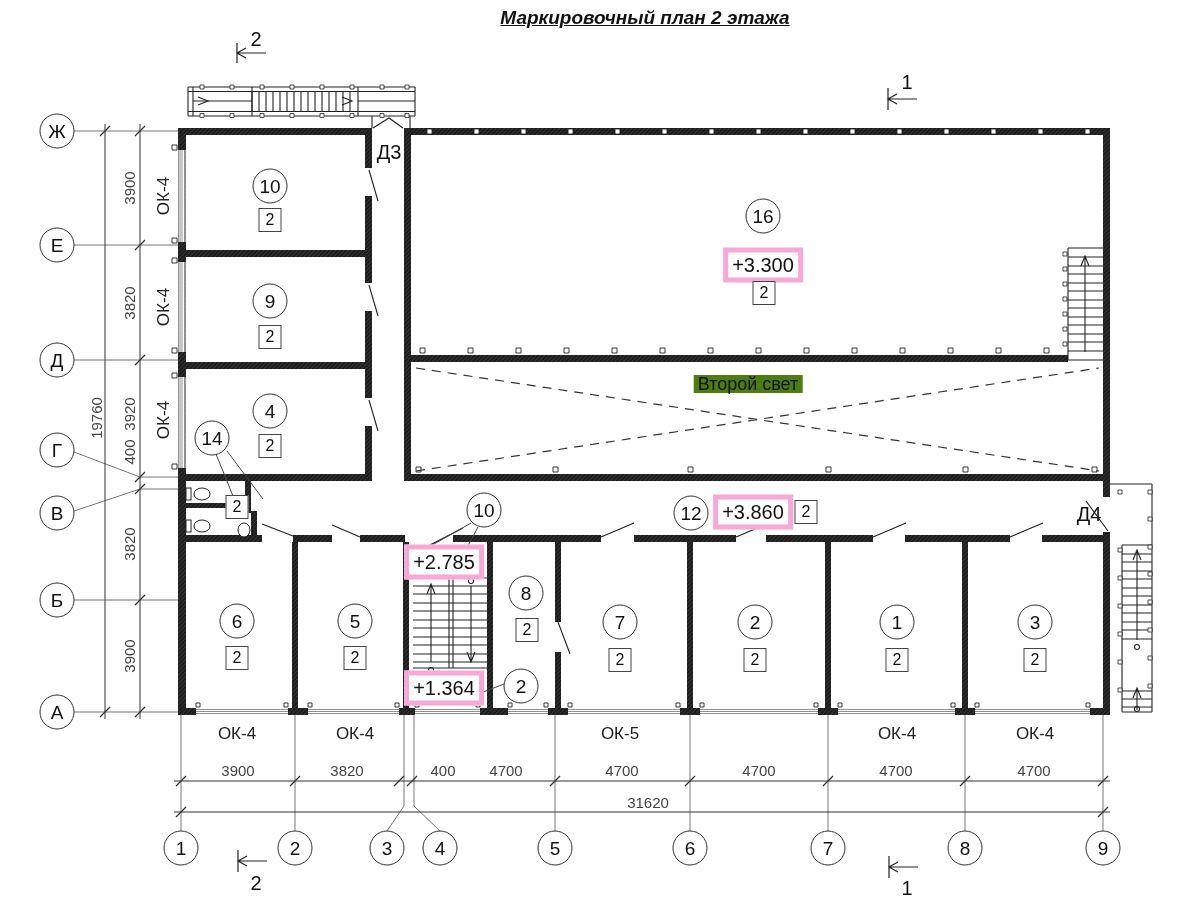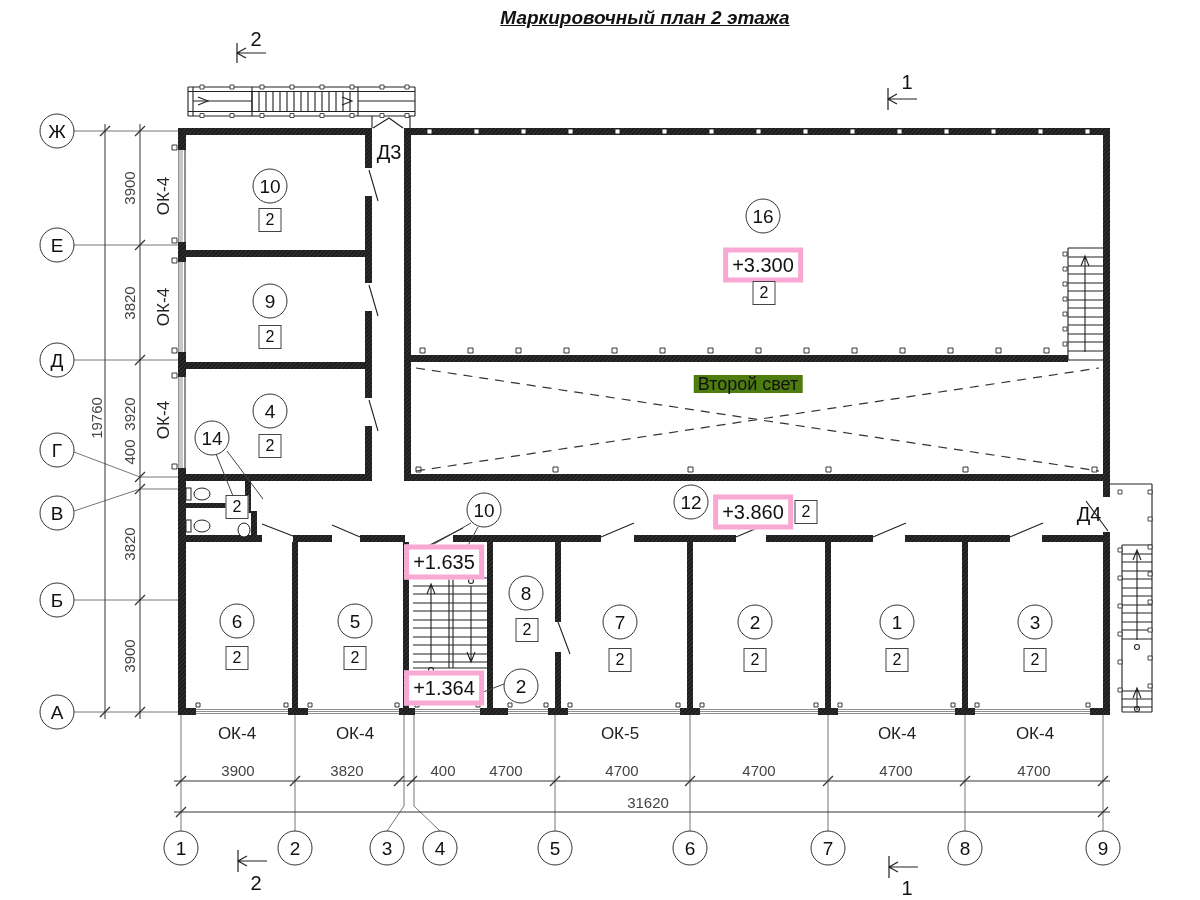--- a/index.html
+++ b/index.html
@@ -240,23 +240,23 @@
 <div class="badge" style="left:270px;top:446px">2</div>
 
 <div class="circle" style="left:763px;top:216px">16</div>
 <div class="lvl" style="left:763px;top:265px">+3.300</div>
 <div class="badge" style="left:764px;top:293px">2</div>
 
 <div class="circle" style="left:212px;top:438px">14</div>
 <div class="badge" style="left:237px;top:507px">2</div>
 
 <div class="circle" style="left:484px;top:510px">10</div>
-<div class="lvl" style="left:444px;top:562px">+1.635</div>
-
-<div class="circle" style="left:691px;top:502px">12</div>
+<div class="lvl" style="left:444px;top:562px">+2.785</div>
+
+<div class="circle" style="left:691px;top:513px">12</div>
 <div class="lvl" style="left:753px;top:512px">+3.860</div>
 <div class="badge" style="left:806px;top:512px">2</div>
 
 <div class="circle" style="left:521px;top:686px">2</div>
 <div class="lvl" style="left:444px;top:688px">+1.364</div>
 
 <div class="circle" style="left:526px;top:593px">8</div>
 <div class="badge" style="left:527px;top:630px">2</div>
 
 <div class="circle" style="left:237px;top:621px">6</div>

